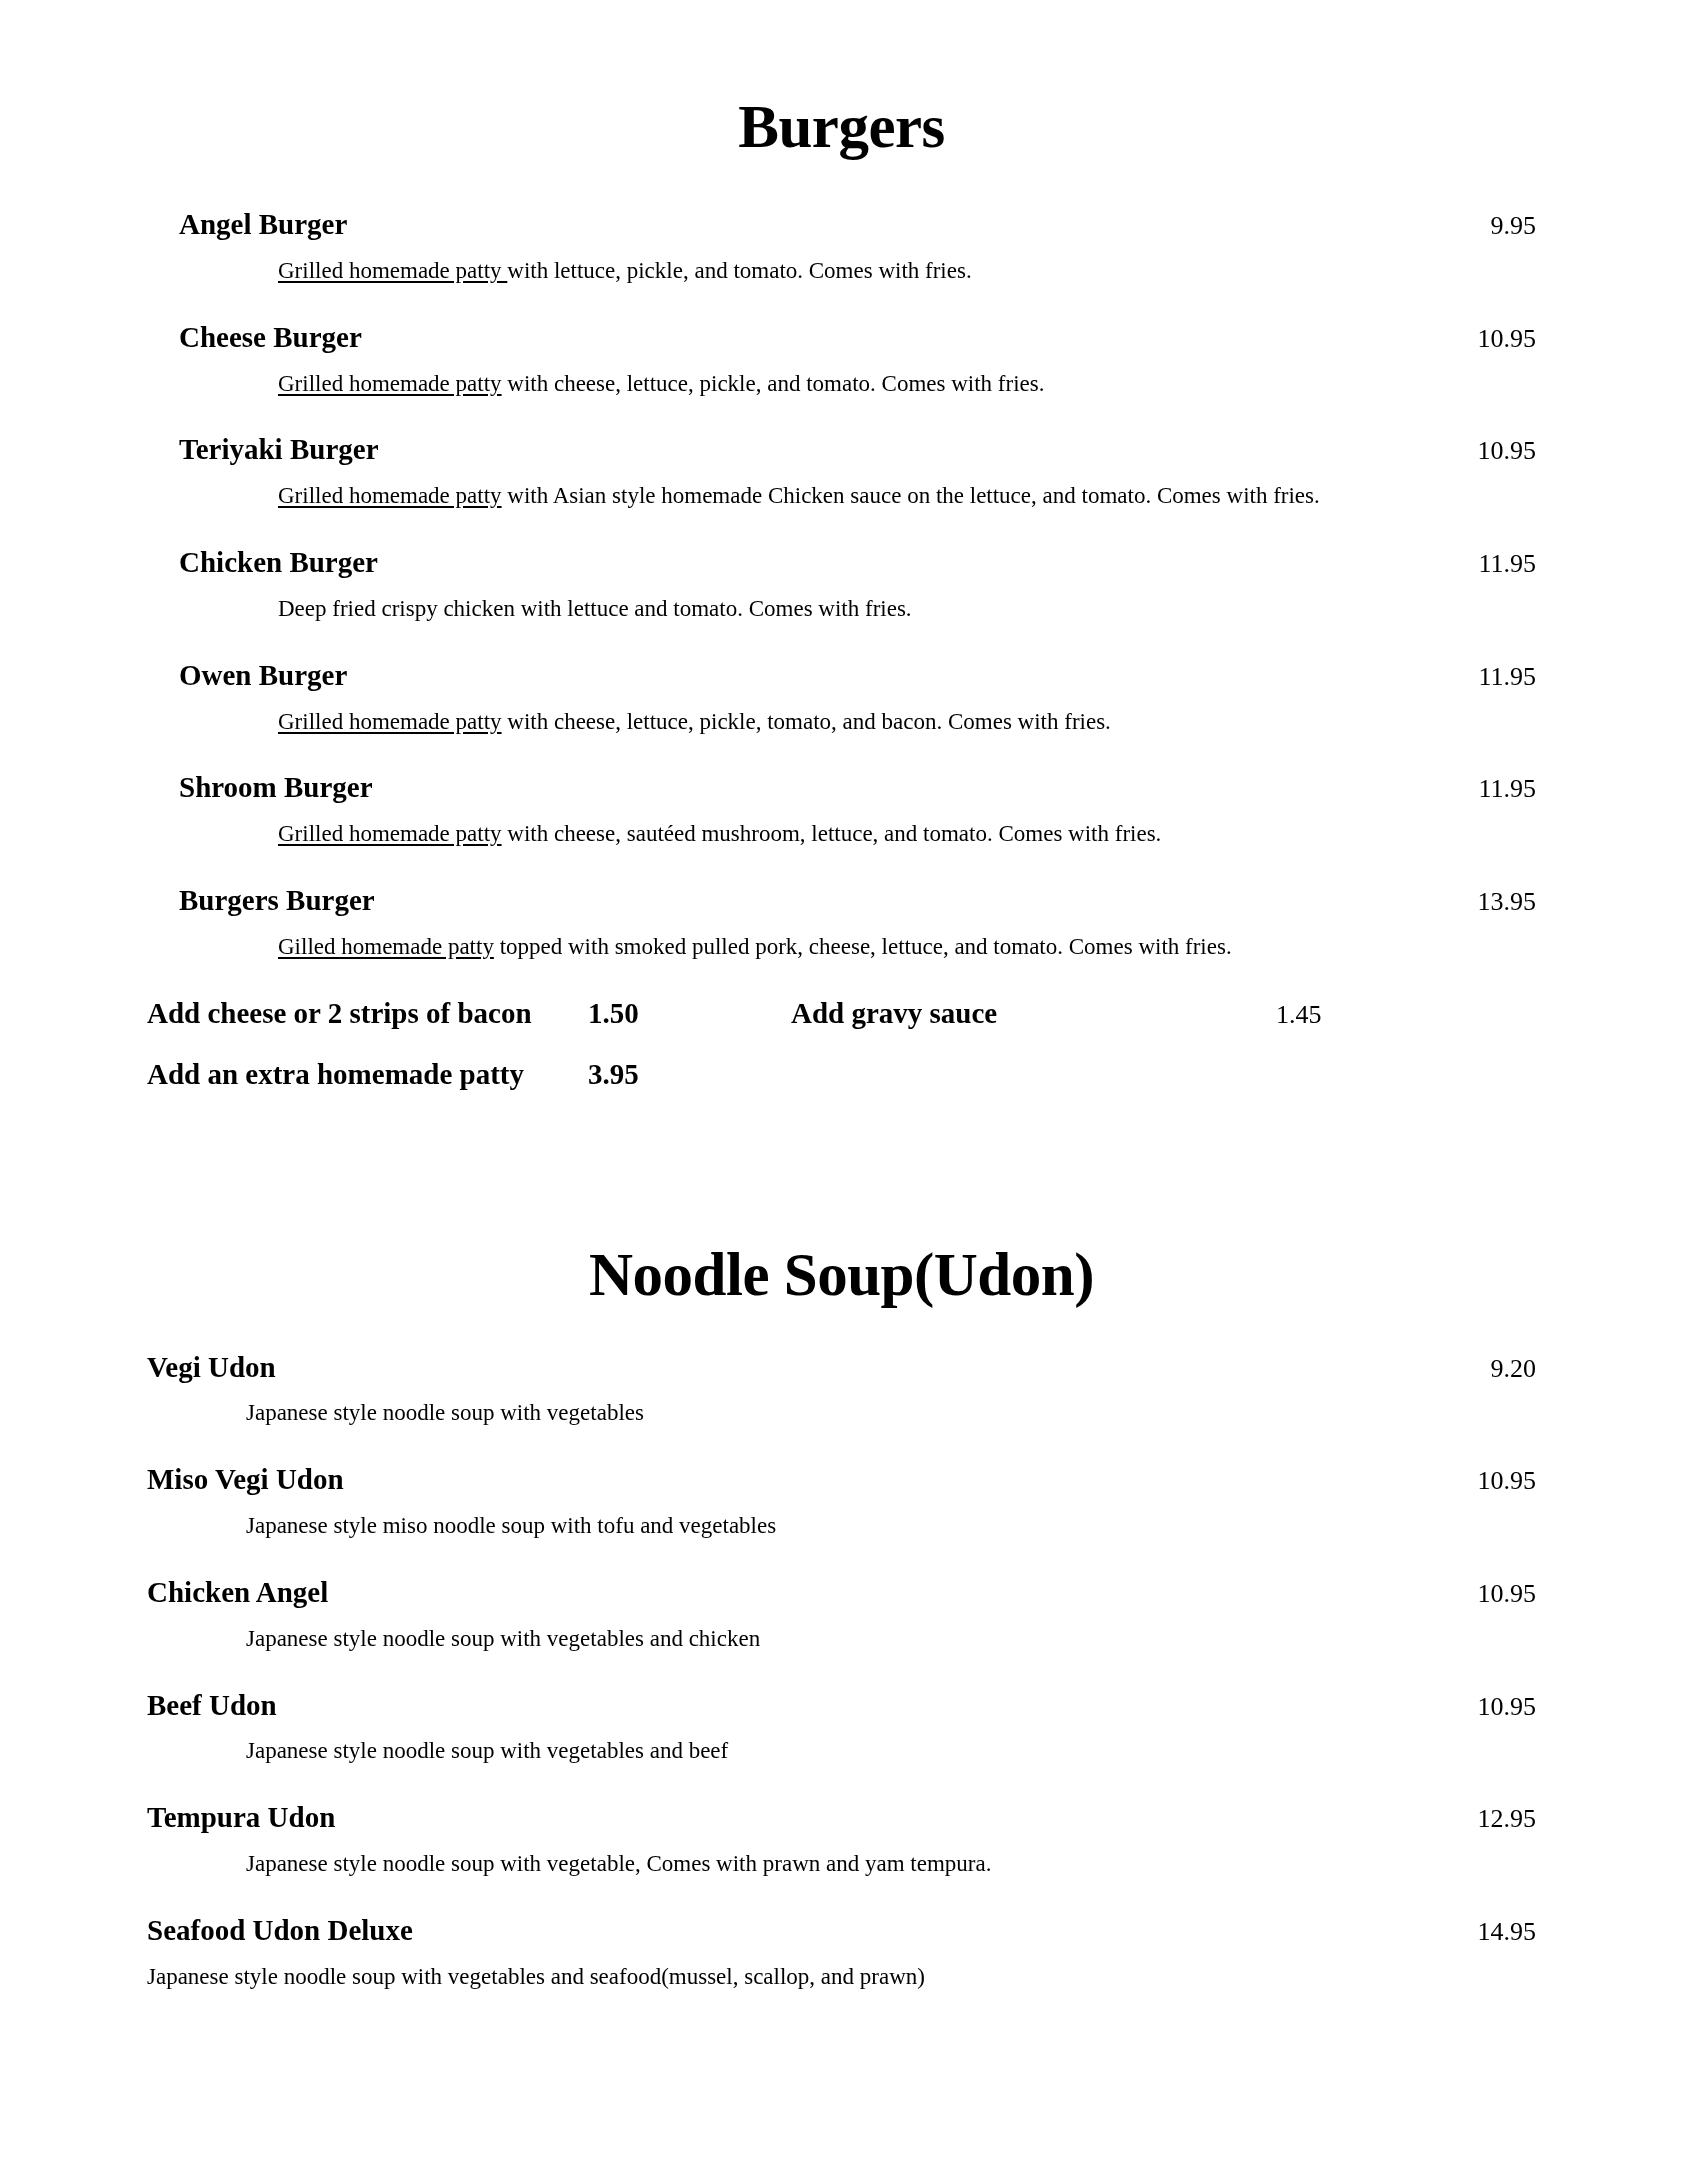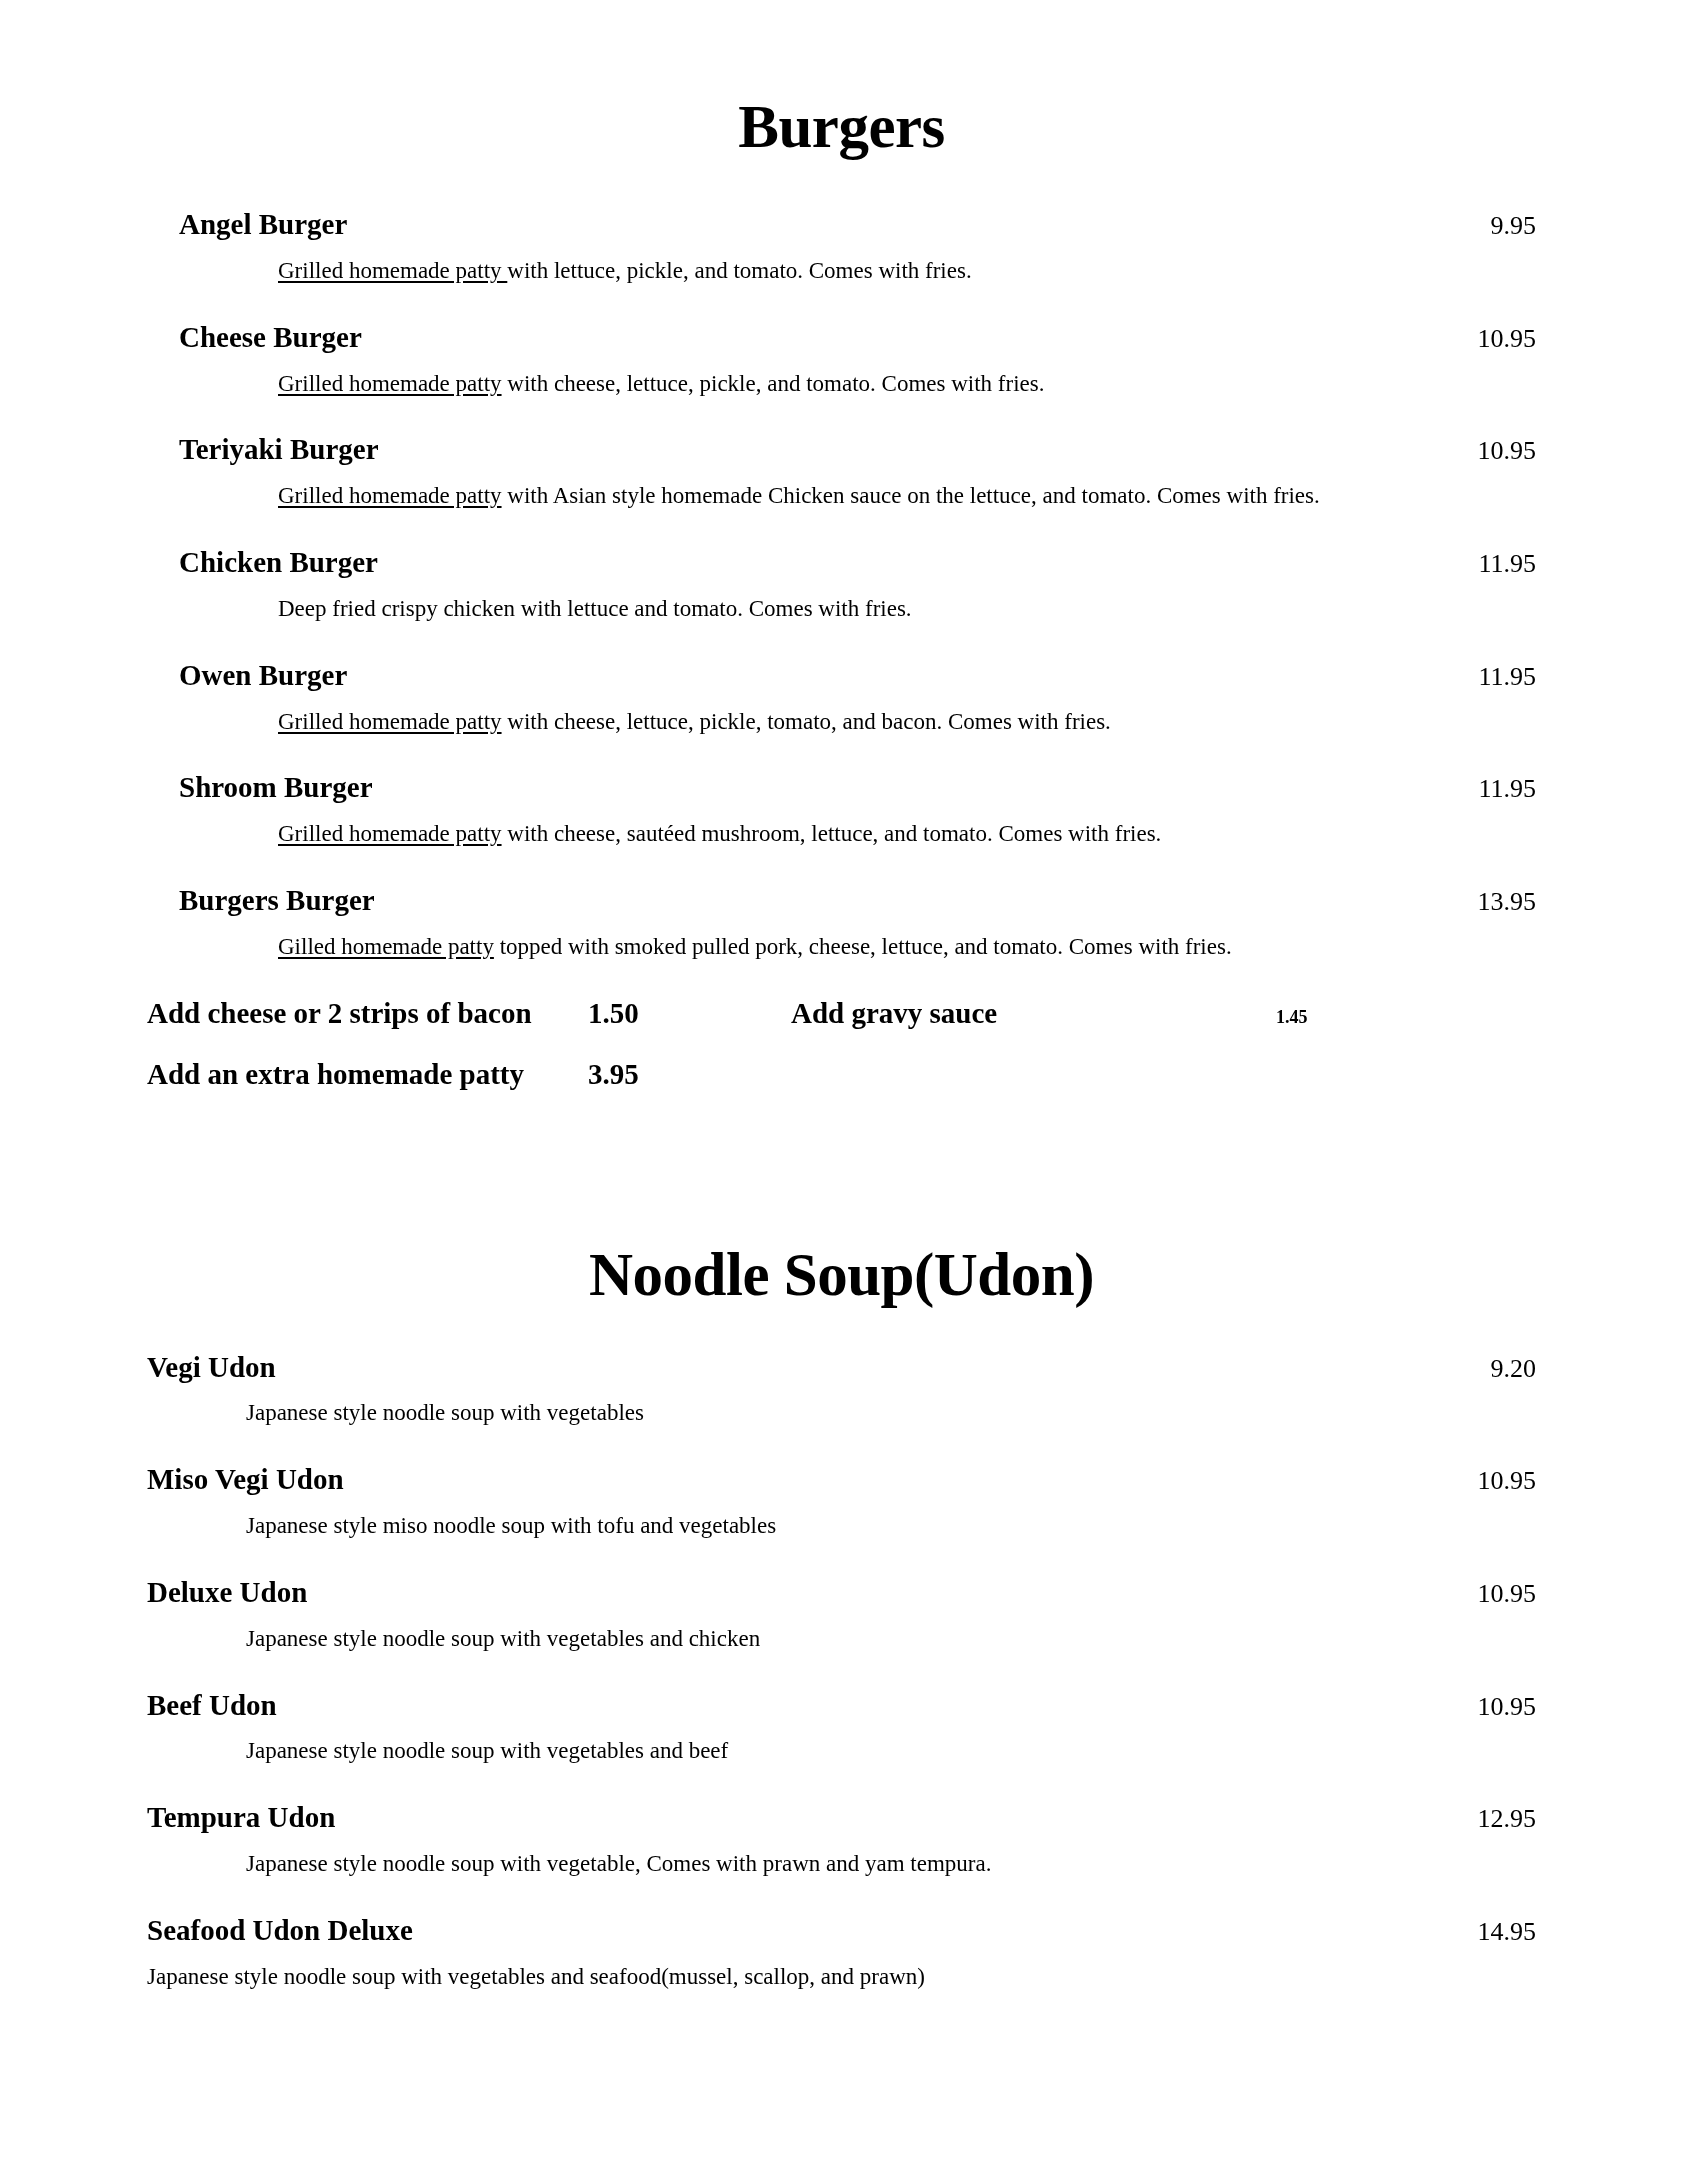--- a/index.html
+++ b/index.html
@@ -97,22 +97,22 @@
     line-height: 1.2;
     white-space: nowrap;
   }
   .addon-price-bold {
     font-weight: bold;
     font-size: 29px;
     line-height: 1.2;
     white-space: nowrap;
   }
   .addon-price-plain {
-    font-weight: bold;
-    font-size: 18px;
+    font-weight: normal;
+    font-size: 26px;
     line-height: 1.2;
     white-space: nowrap;
   }
 
   .col-a-label { width: 441px; }
   .col-a-price { width: 203px; }
   .col-b-label { width: 485px; }
   .col-b-price { width: auto; }
 
   .spacer-between-sections { height: 57px; }
@@ -189,21 +189,21 @@
           <div class="item-name">Vegi Udon</div>
           <div class="item-price">9.20</div>
         </div>
         <div class="item-desc"><span>Japanese style noodle soup with vegetables</span></div>
         <div class="menu-item">
           <div class="item-name">Miso Vegi Udon</div>
           <div class="item-price">10.95</div>
         </div>
         <div class="item-desc"><span>Japanese style miso noodle soup with tofu and vegetables</span></div>
         <div class="menu-item">
-          <div class="item-name">Deluxe Udon</div>
+          <div class="item-name">Chicken Angel</div>
           <div class="item-price">10.95</div>
         </div>
         <div class="item-desc"><span>Japanese style noodle soup with vegetables and chicken</span></div>
         <div class="menu-item">
           <div class="item-name">Beef Udon</div>
           <div class="item-price">10.95</div>
         </div>
         <div class="item-desc"><span>Japanese style noodle soup with vegetables and beef</span></div>
         <div class="menu-item">
           <div class="item-name">Tempura Udon</div>

